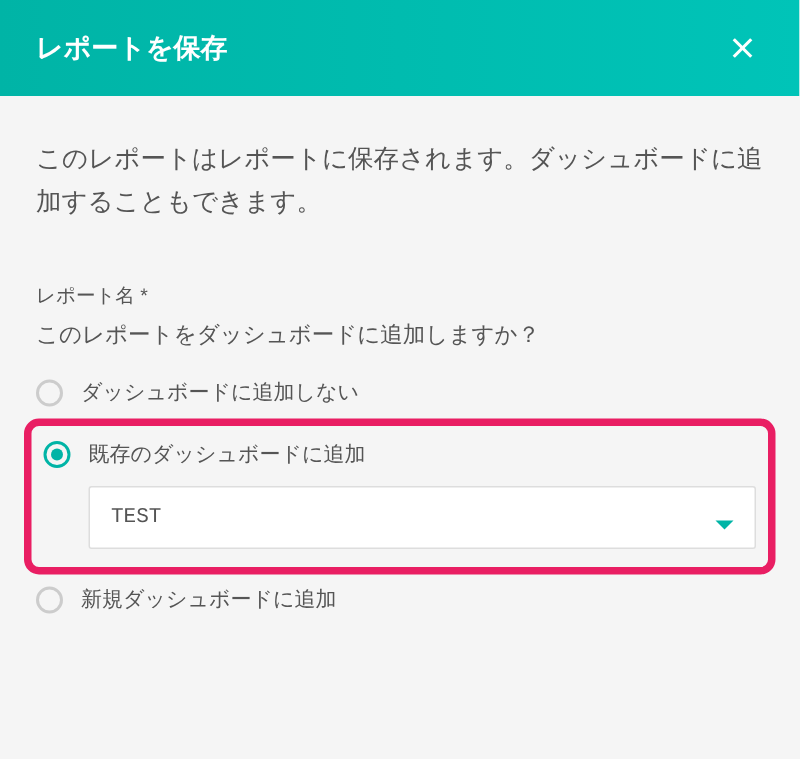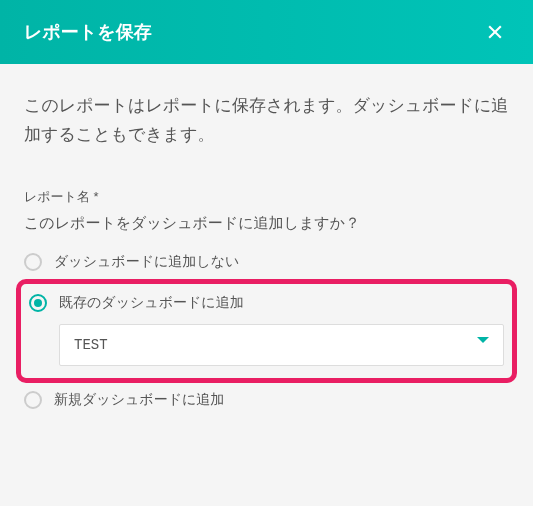--- a/index.html
+++ b/index.html
@@ -122,21 +122,21 @@
       margin-left: 30px;
     }
     .select-box {
       width: 100%;
       padding: 12px 14px;
       border: 1px solid #ddd;
       border-radius: 2px;
       background: white;
       display: flex;
       justify-content: space-between;
-      align-items: flex-start;
+      align-items: flex-end;
       cursor: pointer;
     }
     .select-value {
       font-size: 14px;
       color: #555;
       font-weight: 500;
     }
     .dropdown-arrow {
       width: 0;
       height: 0;

